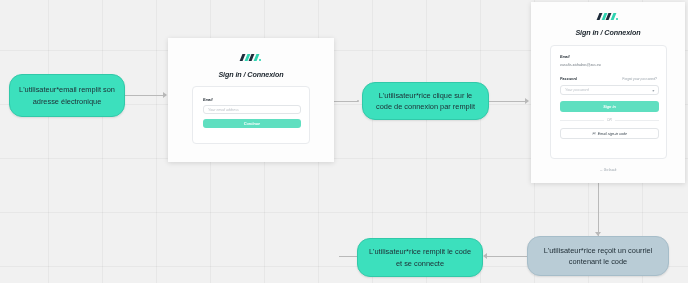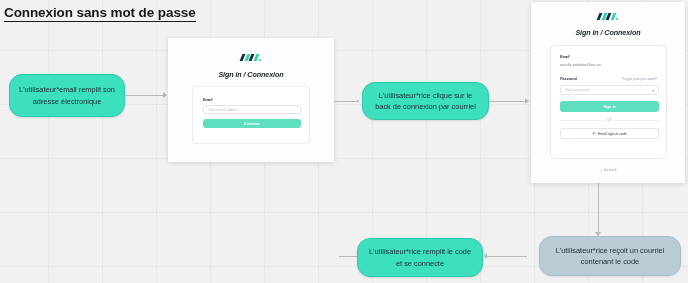--- a/index.html
+++ b/index.html
@@ -37,21 +37,21 @@
     text-align: center;
     font-size: 7.4px; line-height: 1.55; color: #1d2b33;
     padding: 4px 8px;
     box-shadow: 0 1px 2px rgba(0,0,0,0.10);
   }
   .node-teal { background: #3ce0bd; border: 1px solid #31c9a9; }
   .node-blue { background: #b9ccd6; border: 1px solid #a6bdc9; }
 
   #node-email   { left: 9px;   top: 74px;  width: 116px; height: 43px; }
   #node-click   { left: 362px; top: 82px;  width: 127px; height: 38px; }
-  #node-receive { left: 527px; top: 236px; width: 142px; height: 40px; margin-left: 12px; }
+  #node-receive { left: 527px; top: 236px; width: 142px; height: 40px; }
   #node-fill    { left: 357px; top: 238px; width: 126px; height: 39px; justify-content: flex-end; }
 
   
   .conn { background: #b9b9b9; }
   .conn-h { height: 1px; }
   .conn-v { width: 1px; }
   .arrow-r {
     width: 0; height: 0;
     border-top: 3px solid transparent;
     border-bottom: 3px solid transparent;
@@ -123,21 +123,20 @@
   .or-row { display: flex; align-items: center; gap: 3px; }
   .or-line { flex: 1; height: 1px; background: #eceef0; }
   .or-text { font-size: 3.2px; color: #aeb5bb; }
   .goback { text-align: center; font-size: 3.4px; color: #9aa3ab; }
 </style>
 </head>
 <body>
 
 <div id="canvas">
 
-  <div class="abs" id="title">Connexion sans mot de passe</div>
 
   <div class="abs conn conn-h" style="left:125px; top:95px; width:38px;"></div>
   <div class="abs arrow-r" style="left:163px; top:92px;"></div>
 
   <div class="abs conn conn-h" style="left:334px; top:101px; width:24px;"></div>
   <div class="abs dot" style="left:357px; top:100px;"></div>
 
   <div class="abs conn conn-h" style="left:489px; top:101px; width:36px;"></div>
   <div class="abs arrow-r" style="left:525px; top:98px;"></div>
 
@@ -147,21 +146,21 @@
   <div class="abs conn conn-h" style="left:485px; top:256px; width:42px;"></div>
   <div class="abs arrow-l" style="left:483px; top:253px;"></div>
 
   <div class="abs conn conn-h" style="left:339px; top:256px; width:18px;"></div>
 
   <div class="abs node node-teal" id="node-email">
     <span>L'utilisateur*email remplit son adresse électronique</span>
   </div>
 
   <div class="abs node node-teal" id="node-click">
-    <span>L'utilisateur*rice clique sur le back de connexion par courriel</span>
+    <span>L'utilisateur*rice clique sur le code de connexion par remplit</span>
   </div>
 
   <div class="abs node node-blue" id="node-receive">
     <span>L'utilisateur*rice reçoit un courriel contenant le code</span>
   </div>
 
   <div class="abs node node-teal" id="node-fill">
     <span>L'utilisateur*rice remplit le code et se connecte</span>
   </div>
 

